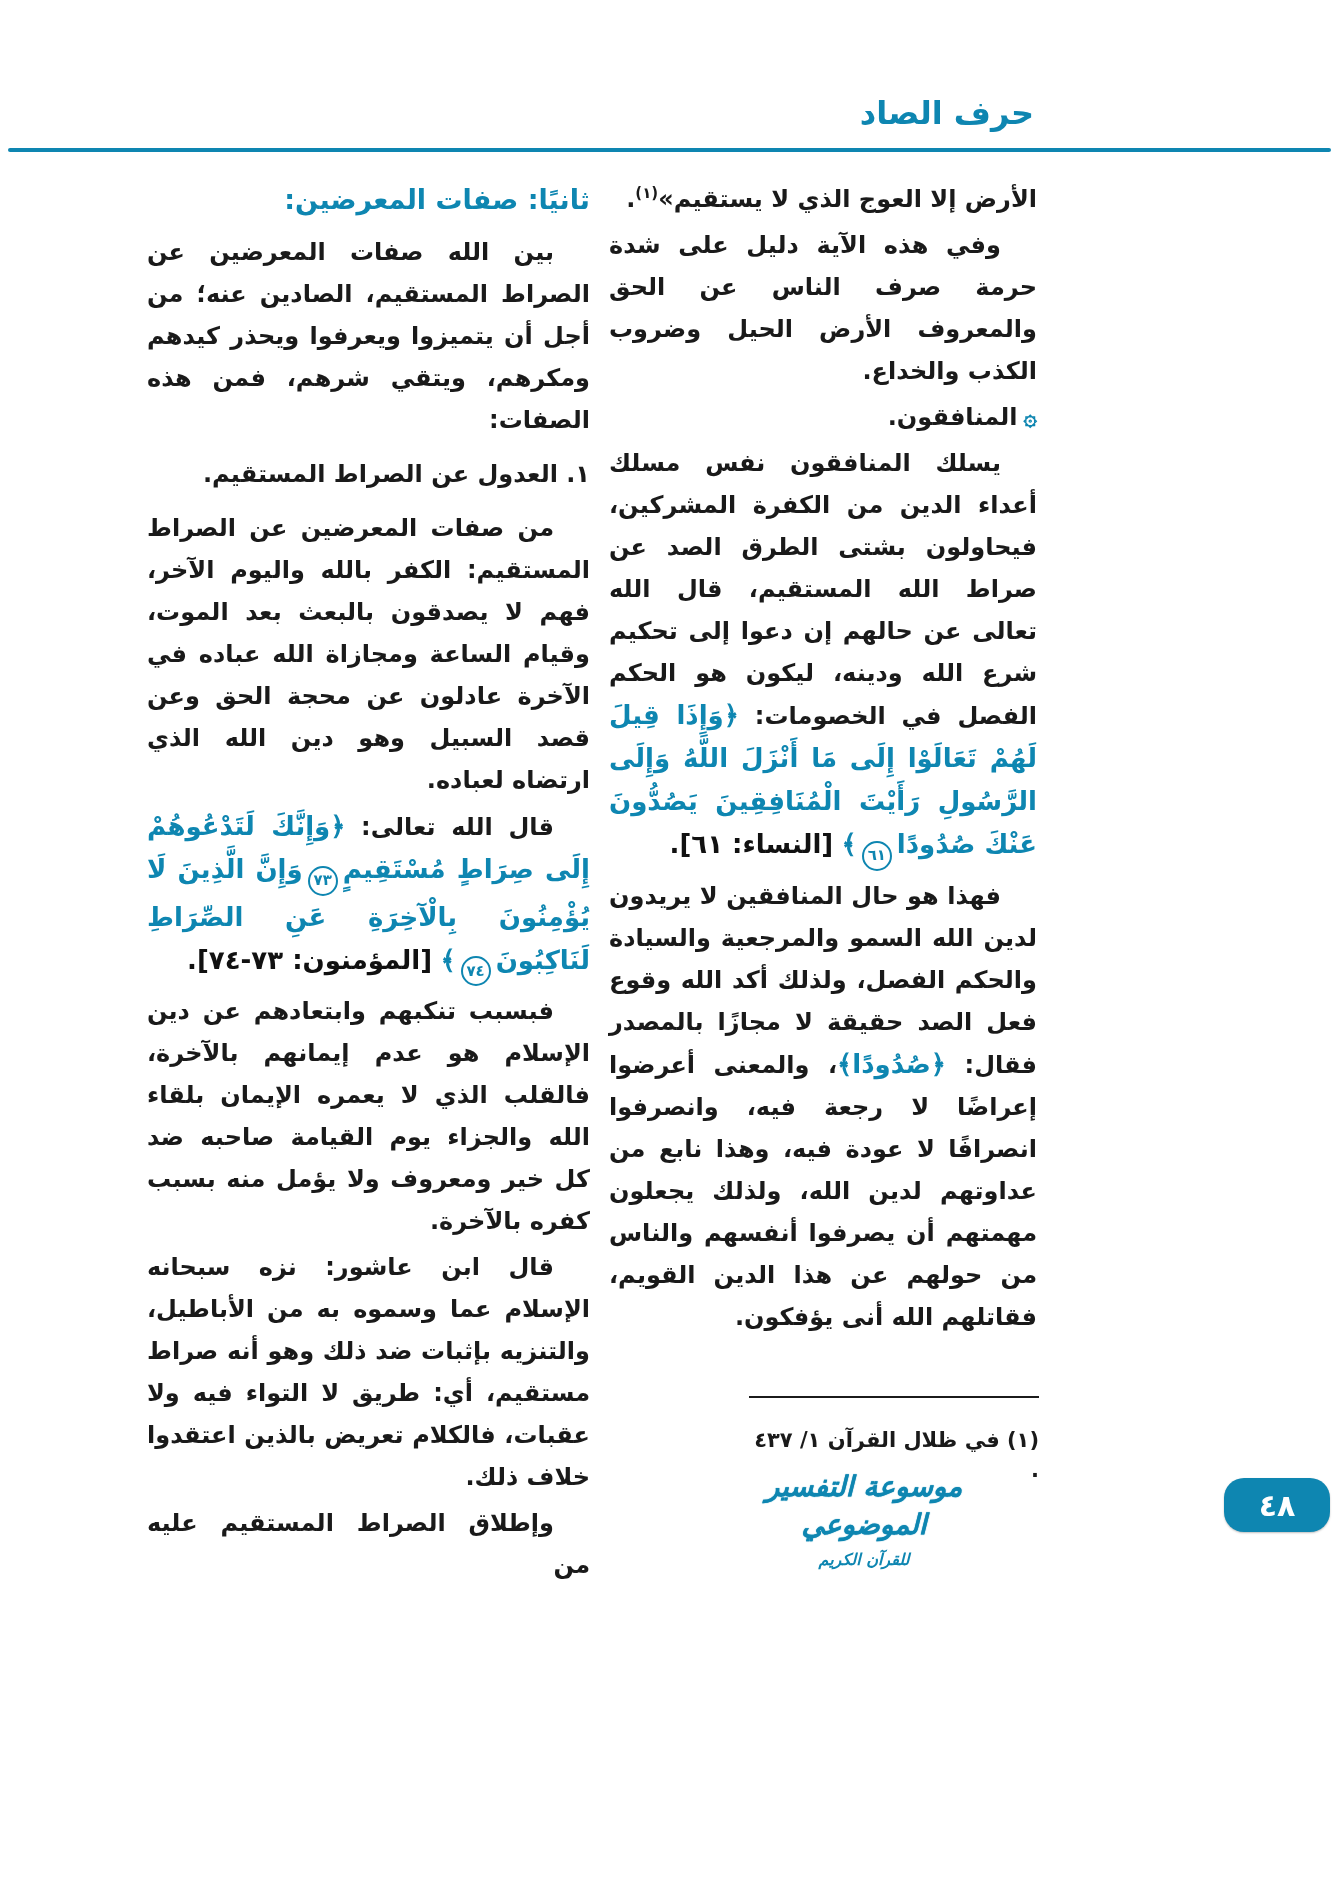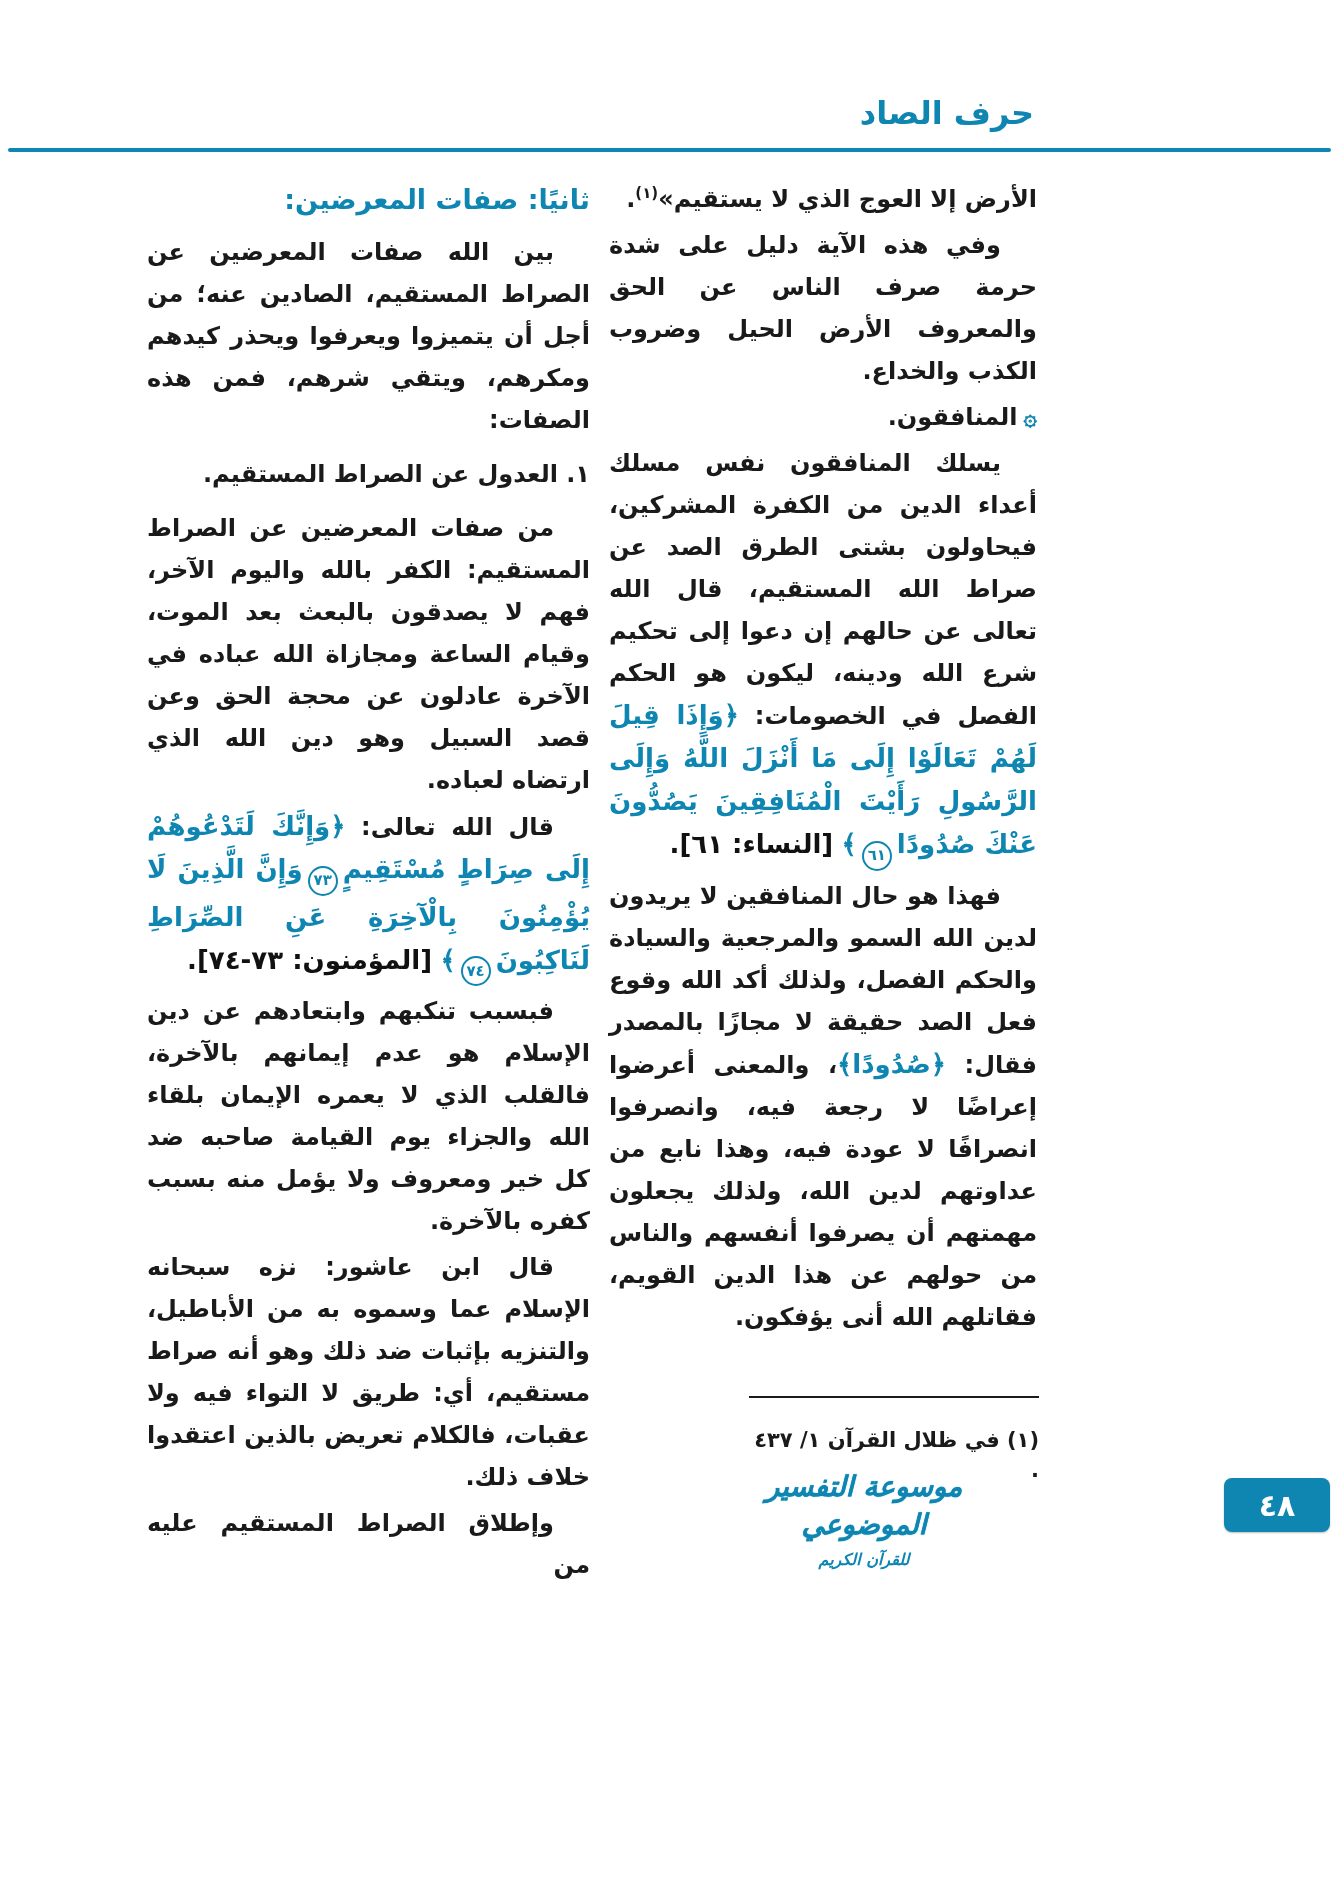--- a/index.html
+++ b/index.html
@@ -81,21 +81,21 @@
     line-height:38px;
     text-shadow:0 0 1px var(--accent);
   }
   .emblem-sub{
     font-size:16px;font-weight:700;font-style:italic;margin-top:6px;
   }
   .page-badge{
     position:absolute;top:1478px;right:9px;
     width:106px;height:54px;
     background:var(--accent);
-    border-radius:8px;
+    border-radius:20px;
     display:flex;align-items:center;justify-content:center;
     color:#ffffff;font-size:30px;font-weight:bold;
     box-shadow:0 1px 2px rgba(0,0,0,.25);
   }
 </style>
 </head>
 <body>
 
 <div class="page">
 

